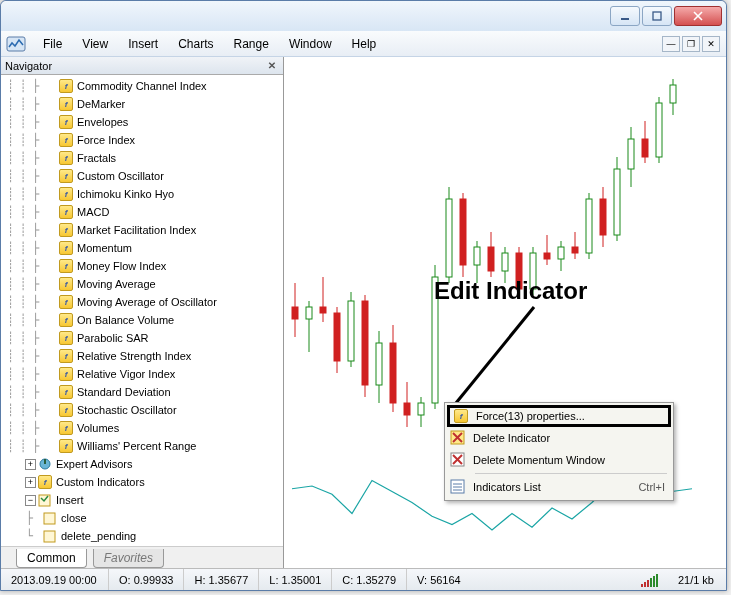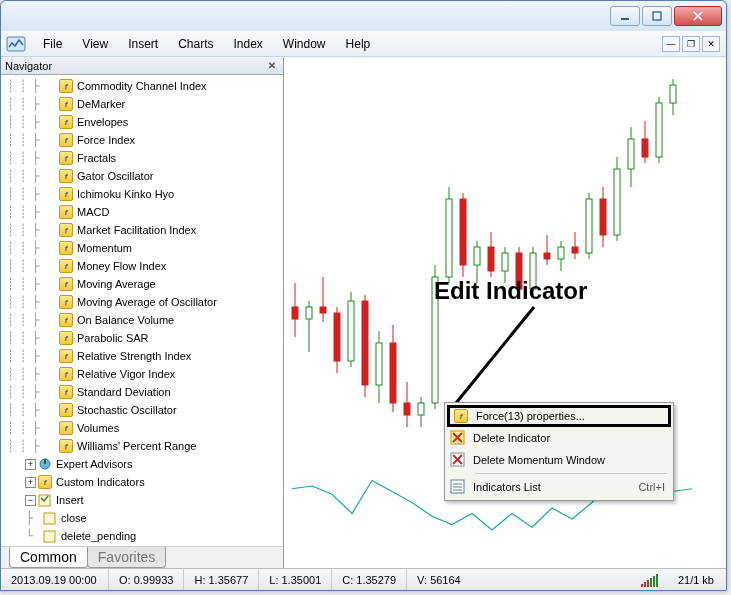--- a/index.html
+++ b/index.html
@@ -24,22 +24,22 @@
 .tree { flex: 1; overflow: hidden; font-size: 11px; padding-top: 2px; }
 .tree-row { display: flex; align-items: center; height: 18px; padding-left: 6px; white-space: nowrap; }
 .tree-row .tl { color: #999; font-family: monospace; letter-spacing: -1px; font-size: 12px; width: 52px; flex-shrink: 0; }
 .tree-row.depth1 .tl { width: 18px; }
 .tree-row.depth2 .tl { width: 36px; }
 .ind-icon { display:inline-flex; width:14px; height:14px; background: linear-gradient(#ffe98a,#f7c733); border:1px solid #c19a1f; border-radius:2px; margin-right:4px; align-items:center; justify-content:center; font-size:8px; font-style:italic; color:#3a5aa3; font-weight:bold; flex-shrink:0;}
 .grp-icon { display:inline-flex; width:14px; height:14px; margin-right:4px; align-items:center; justify-content:center; flex-shrink:0;}
 .expander { width:11px; height:11px; border:1px solid #888; display:inline-flex; align-items:center; justify-content:center; font-size:9px; line-height:1; margin-right:2px; flex-shrink:0; background:#fff;}
 
 .nav-tabs { height: 22px; display: flex; align-items: flex-end; border-top: 1px solid #ccc; background: #f0f0f0; padding-left: 8px; }
-.nav-tab { padding: 2px 10px; font-size: 14px; border: 1px solid #999; border-top: none; background: #fff; border-radius: 0 0 4px 4px; margin-right: -1px; }
-.nav-tab.inactive { background: #e5e5e5; color: #777; }
+.nav-tab { padding: 2px 10px; font-size: 12px; border: 1px solid #999; border-top: none; background: #fff; border-radius: 0 0 4px 4px; margin-right: -1px; margin-left: 7px; }
+.nav-tab.inactive { background: #e5e5e5; color: #777; font-style: italic; }
 
 .chart-area { flex: 1; position: relative; background: #fff; }
 .annotation { position: absolute; font-family: Arial; font-weight: bold; font-size: 24px; color: #000; text-align: center; }
 .ctx-menu { position: absolute; background: #f5f5f0; border: 1px solid #999; box-shadow: 2px 2px 4px rgba(0,0,0,0.3); font-size: 11px; width: 230px; padding: 2px; }
 .ctx-row { display: flex; align-items: center; height: 22px; padding: 0 6px 0 2px; }
 .ctx-row.hl { border: 3px solid #000; }
 .ctx-sep { height: 1px; background: #ccc; margin: 2px 4px 2px 28px; }
 .ctx-icon { width: 18px; height: 18px; margin-right: 6px; display: flex; align-items: center; justify-content: center; }
 .ctx-short { margin-left: auto; color: #555; }
 
@@ -75,21 +75,21 @@
 
   <div class="menubar">
     <span class="menu-icon"><svg viewBox="0 0 22 18">
           <rect x="2" y="2" width="18" height="14" rx="2" fill="#d6e5f5" stroke="#5a7ca8"></rect>
           <path d="M4 12 l3 -4 l3 3 l4 -6 l4 5" fill="none" stroke="#2a6ab0" stroke-width="1.5"></path>
         </svg></span>
     <span class="menu-item">File</span>
     <span class="menu-item">View</span>
     <span class="menu-item">Insert</span>
     <span class="menu-item">Charts</span>
-    <span class="menu-item">Index</span>
+    <span class="menu-item">Range</span>
     <span class="menu-item">Window</span>
     <span class="menu-item">Help</span>
     <div class="mdi-controls">
       <div class="mdi-btn">—</div>
       <div class="mdi-btn">❐</div>
       <div class="mdi-btn">✕</div>
     </div>
   </div>
 
   <div class="workspace">
@@ -120,21 +120,21 @@
             <span>Force Index</span>
           </div>
           <div class="tree-row">
             <span class="tl">┊ ┊ ├</span>
             <span class="ind-icon">f</span>
             <span>Fractals</span>
           </div>
           <div class="tree-row">
             <span class="tl">┊ ┊ ├</span>
             <span class="ind-icon">f</span>
-            <span>Gator Oscillator</span>
+            <span>Custom Oscillator</span>
           </div>
           <div class="tree-row">
             <span class="tl">┊ ┊ ├</span>
             <span class="ind-icon">f</span>
             <span>Ichimoku Kinko Hyo</span>
           </div>
           <div class="tree-row">
             <span class="tl">┊ ┊ ├</span>
             <span class="ind-icon">f</span>
             <span>MACD</span>

